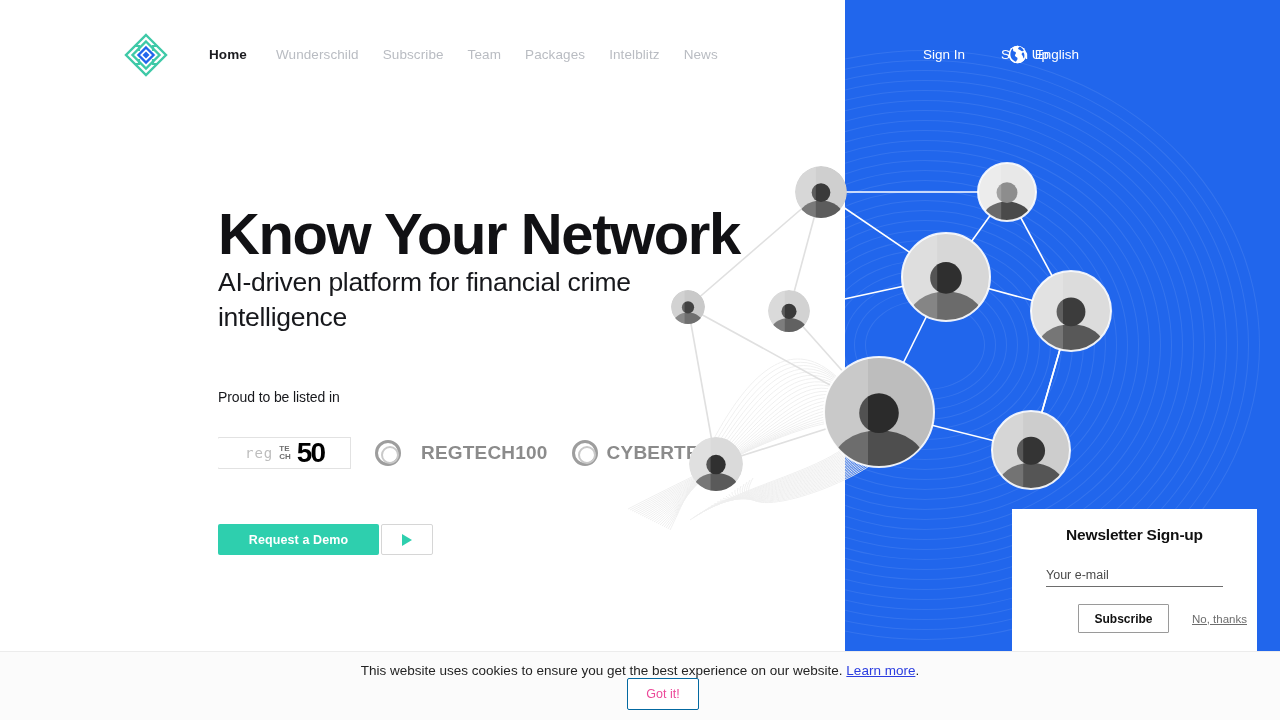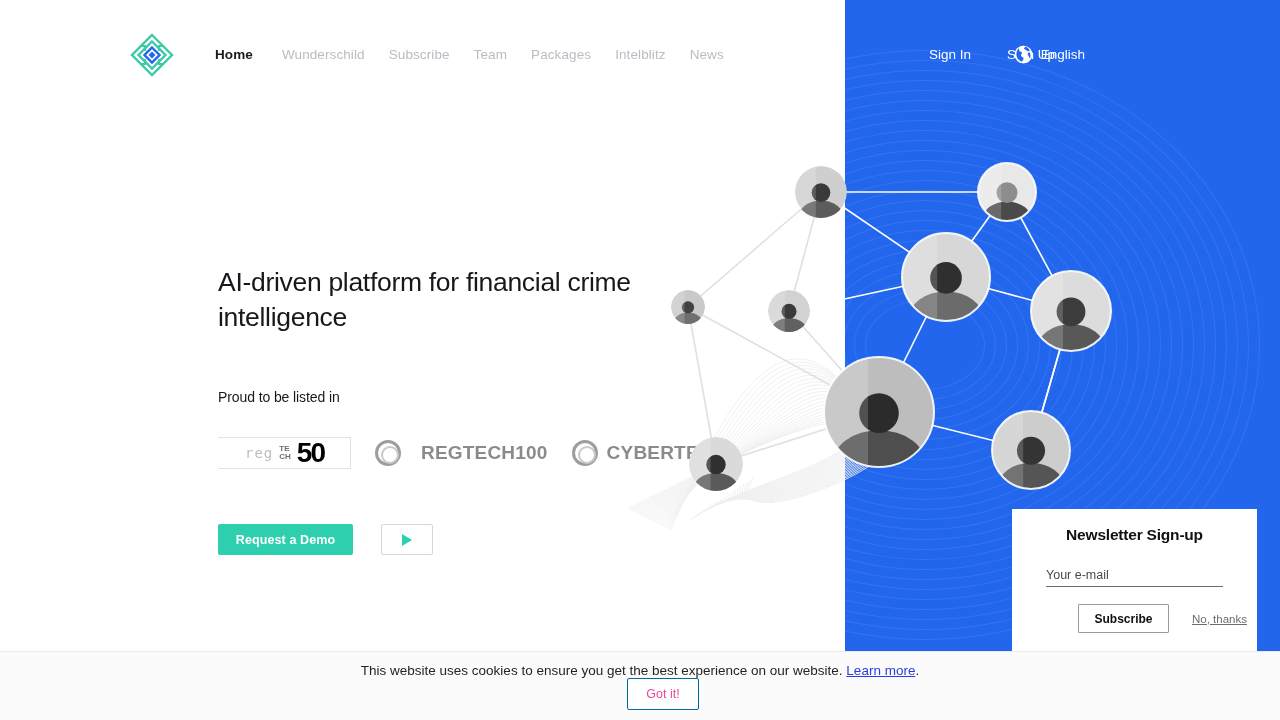--- a/index.html
+++ b/index.html
@@ -19,21 +19,21 @@
   .blue-rings{
     position:absolute; left:-300px; top:95px; width:760px; height:560px;
     opacity:.55;
   }
   .blue-rings .r{
     position:absolute; border:1px solid rgba(255,255,255,.16);
     border-radius:50%;
   }
 
   
-  .header{ position:absolute; left:7px; top:0; width:1224px; height:110px; z-index:40; }
+  .header{ position:absolute; left:1px; top:0; width:1224px; height:110px; z-index:40; }
   .logo{ position:absolute; left:123px; top:33px; width:44px; height:44px; }
   .nav{ position:absolute; left:208px; top:47px; display:flex; gap:0; align-items:center; }
   .nav a{
     font-size:13.5px; color:#b9bcc2; text-decoration:none; white-space:nowrap;
     padding:0 24px 0 0; letter-spacing:.1px;
   }
   .nav a.active{ color:#1b1b1f; font-weight:600; }
   .nav a:first-child{ padding-right:29px; }
 
   .authnav{ position:absolute; right:140px; top:47px; display:flex; align-items:center; gap:0; }
@@ -82,21 +82,21 @@
     border:3px solid #9d9d9d; position:relative;
   }
   .ring-mark::after{
     content:""; position:absolute; left:3px; top:3px; width:14px;height:14px;
     border-radius:50%; border:2px solid #c9c9c9;
   }
   .mark-text{ font-size:19px; font-weight:700; color:#8b8b8b; letter-spacing:.2px; }
 
   
   .cta-demo{
-    position:absolute; left:218px; top:524px; width:135px; height:31px;
+    position:absolute; left:218px; top:524px; width:161px; height:31px;
     background:#2ecfae; color:#fff; border:none; border-radius:2px;
     font-size:12.5px; font-weight:700; cursor:pointer; letter-spacing:.1px;
   }
   .cta-play{
     position:absolute; left:381px; top:524px; width:52px; height:31px;
     background:#fff; border:1px solid #d6d6d6; border-radius:2px; cursor:pointer;
     display:flex; align-items:center; justify-content:center;
   }
   .tri{ width:0;height:0;border-left:10px solid #2ecfae;border-top:6px solid transparent;border-bottom:6px solid transparent; }
 
@@ -389,20 +389,21 @@
         <g fill="#2166ec">
           <path d="M6 4c1 2 0 3 1 4s3 0 3 2-2 2-1 4 3 1 3 3-1 2-2 4c-4-1-7-5-7-9 0-3 1-6 3-8z"></path>
           <path d="M15 2c2 1 4 3 5 5-1 1-3 1-4 0s-2-1-3-2 1-2 2-3z"></path>
           <path d="M20 10c1 2 1 5 0 7-1-1-1-3-2-4s-1-2 0-3 1-1 2 0z"></path>
         </g>
       </svg>
       <span class="lang-label">English</span>
     </div>
   </div>
 
+  <h1 class="h1">Know Your Network</h1>
   <p class="h2">AI-driven platform for financial crime intelligence</p>
   <div class="listed">Proud to be listed in</div>
 
   <div class="logos">
     <div class="badge-rt50">
       <span class="reg">reg</span>
       <span class="tech">TE<br>CH</span>
       <span class="fifty">50</span>
     </div>
 

